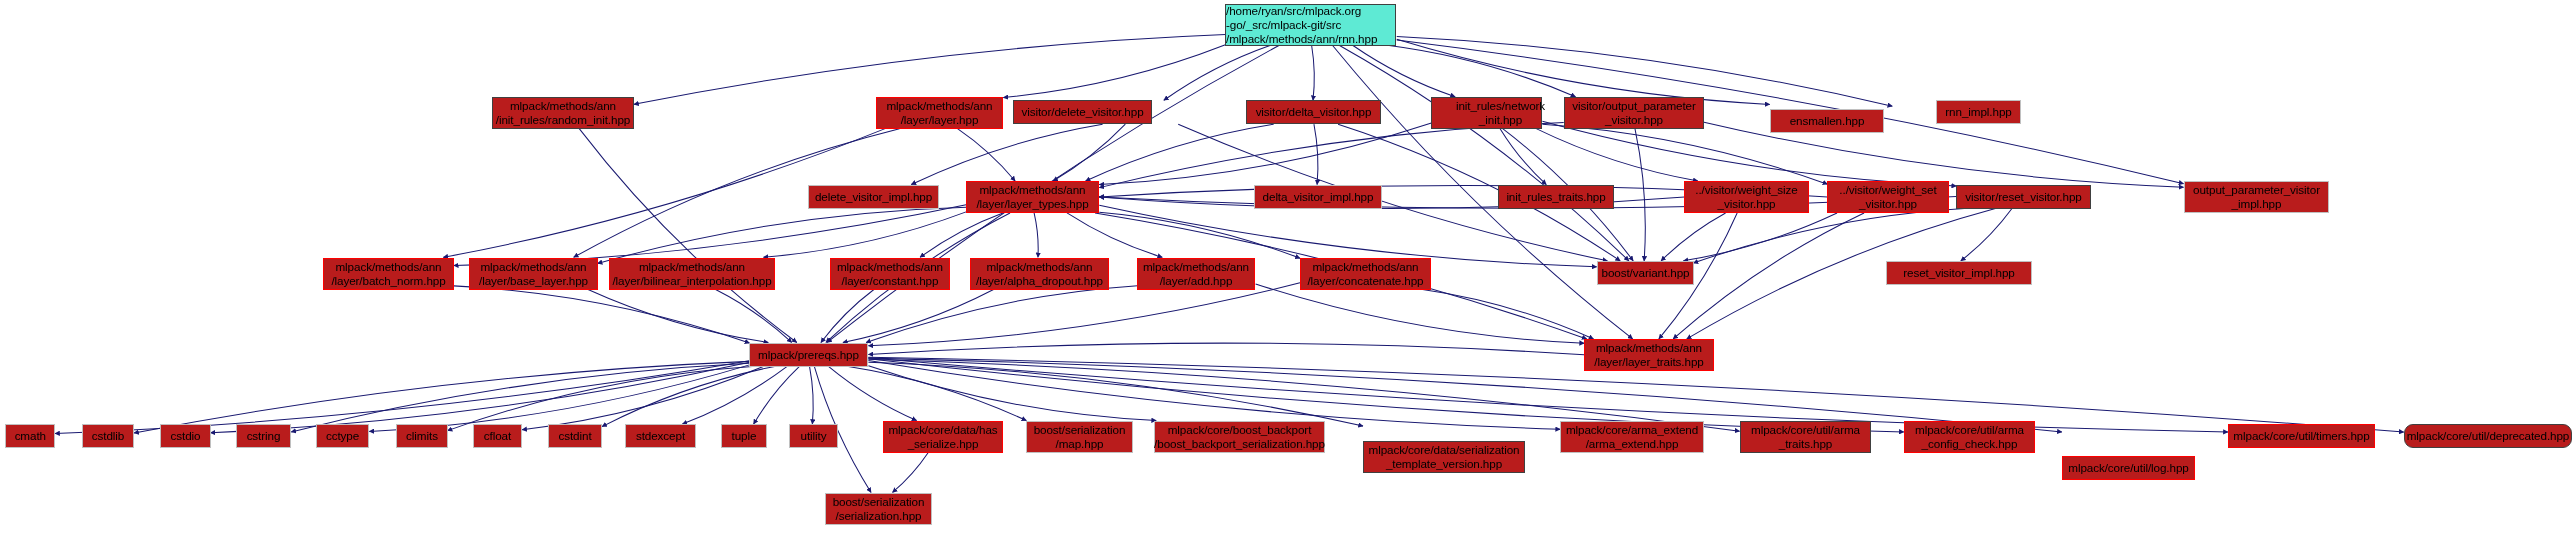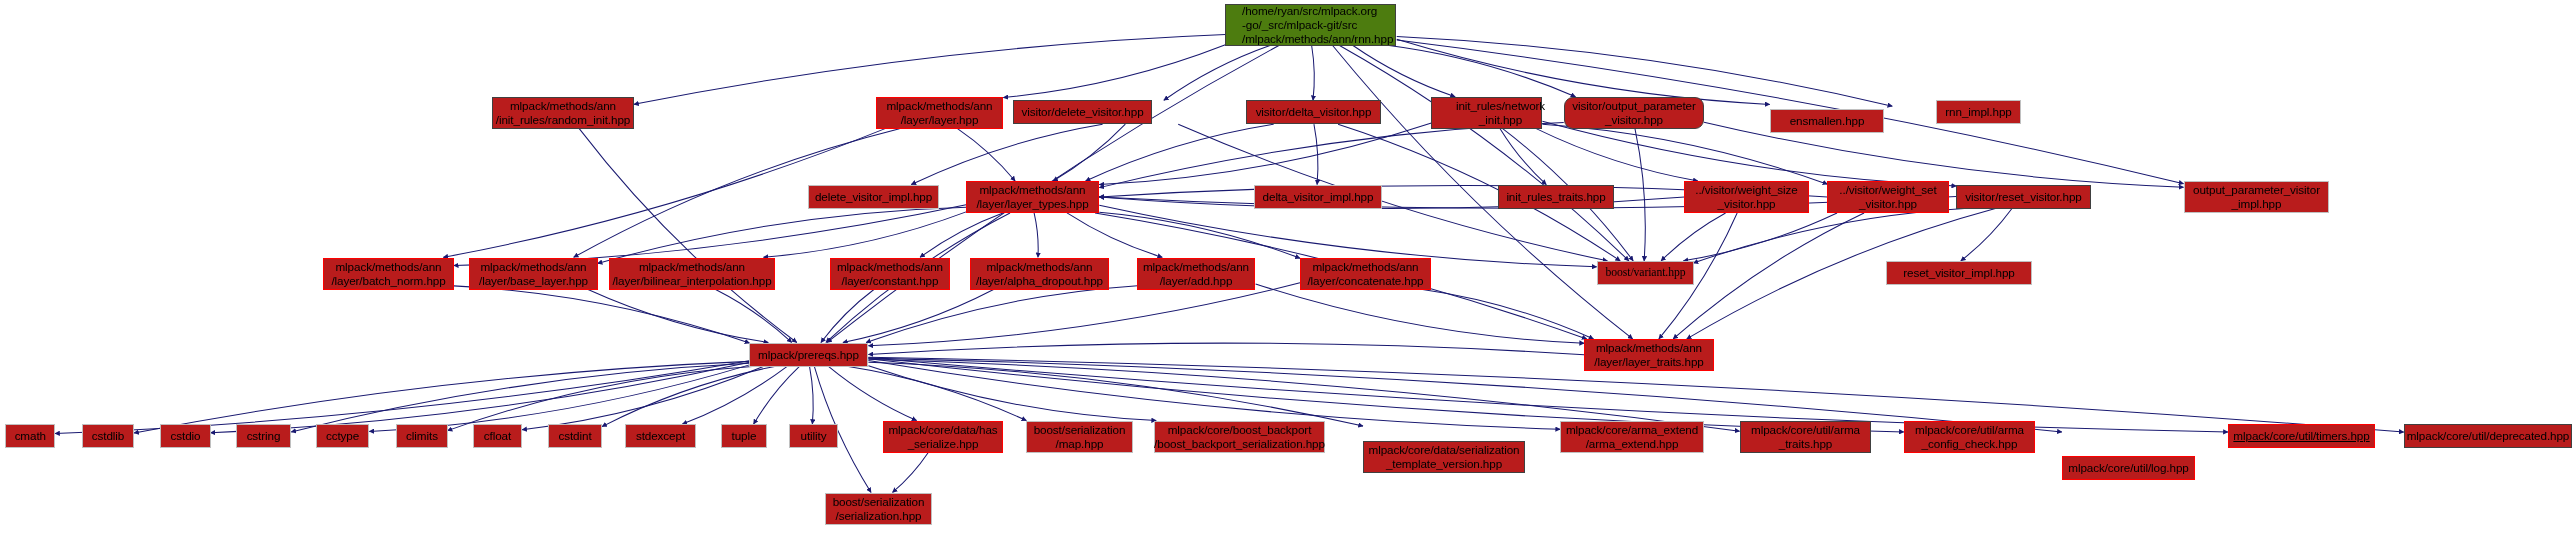--- a/index.html
+++ b/index.html
@@ -39,25 +39,25 @@
     z-index: 5;
     letter-spacing: -0.1px;
   }
   .node.solid {
     border: 1.4px solid #404040;
   }
   .node.red {
     border: 1.6px solid #ff0000;
   }
   .node.root {
-    background: #4d7c0f;
+    background: #5eead4;
     border: 1.4px solid #404040;
     text-align: left;
     justify-content: flex-start;
-    padding-left: 16px;
+    padding-left: 0;
   }
 </style>
 </head>
 <body>
 
 <div id="graph">
   <svg id="edges" viewBox="0 0 2901 603" preserveAspectRatio="none">
     <defs>
       <marker id="arrow" viewBox="0 0 10 10" refX="9" refY="5" markerWidth="5.2" markerHeight="5.2" orient="auto-start-reverse">
         <path d="M 0 0 L 10 5 L 0 10 z" fill="#191970"></path>
@@ -155,21 +155,21 @@
 -go/_src/mlpack-git/src
 /mlpack/methods/ann/rnn.hpp</div>
       <div class="node solid" style="left: 492px; top: 97px; width: 142px; height: 32px;">mlpack/methods/ann
 /init_rules/random_init.hpp</div>
       <div class="node red" style="left: 876px; top: 97px; width: 127px; height: 32px;">mlpack/methods/ann
 /layer/layer.hpp</div>
       <div class="node solid" style="left: 1013px; top: 100px; width: 139px; height: 24px; text-align: right;">visitor/delete_visitor.hpp</div>
       <div class="node solid" style="left: 1246px; top: 100px; width: 135px; height: 24px;">visitor/delta_visitor.hpp</div>
       <div class="node solid" style="left: 1431px; top: 97px; width: 111px; height: 32px; padding-left: 28px;">init_rules/network
 _init.hpp</div>
-      <div class="node solid" style="left: 1564px; top: 97px; width: 140px; height: 32px; border-radius: 9px;">visitor/output_parameter
+      <div class="node solid" style="left: 1564px; top: 97px; width: 140px; height: 32px;">visitor/output_parameter
 _visitor.hpp</div>
       <div class="node light" style="left: 1770px; top: 100px; width: 114px; height: 24px; margin-top: 9px;">ensmallen.hpp</div>
       <div class="node light" style="left: 1892px; top: 100px; width: 85px; height: 24px; margin-left: 44px;">rnn_impl.hpp</div>
       <div class="node light" style="left: 808px; top: 185px; width: 131px; height: 24px;">delete_visitor_impl.hpp</div>
       <div class="node red" style="left: 966px; top: 181px; width: 133px; height: 32px;">mlpack/methods/ann
 /layer/layer_types.hpp</div>
       <div class="node light" style="left: 1254px; top: 185px; width: 128px; height: 24px;">delta_visitor_impl.hpp</div>
       <div class="node solid" style="left: 1498px; top: 185px; width: 116px; height: 24px;">init_rules_traits.hpp</div>
       <div class="node red" style="left: 1684px; top: 181px; width: 125px; height: 32px;">../visitor/weight_size
 _visitor.hpp</div>
@@ -185,21 +185,21 @@
       <div class="node red" style="left: 609px; top: 258px; width: 166px; height: 32px;">mlpack/methods/ann
 /layer/bilinear_interpolation.hpp</div>
       <div class="node red" style="left: 830px; top: 258px; width: 120px; height: 32px;">mlpack/methods/ann
 /layer/constant.hpp</div>
       <div class="node red" style="left: 970px; top: 258px; width: 139px; height: 32px;">mlpack/methods/ann
 /layer/alpha_dropout.hpp</div>
       <div class="node red" style="left: 1137px; top: 258px; width: 118px; height: 32px;">mlpack/methods/ann
 /layer/add.hpp</div>
       <div class="node red" style="left: 1300px; top: 258px; width: 131px; height: 32px;">mlpack/methods/ann
 /layer/concatenate.hpp</div>
-      <div class="node light" style="left: 1597px; top: 261px; width: 97px; height: 24px; font-family: Liberation Serif, serif;">boost/variant.hpp</div>
+      <div class="node light" style="left: 1597px; top: 261px; width: 97px; height: 24px;">boost/variant.hpp</div>
       <div class="node light" style="left: 1886px; top: 261px; width: 146px; height: 24px;">reset_visitor_impl.hpp</div>
       <div class="node light" style="left: 749px; top: 343px; width: 119px; height: 24px;">mlpack/prereqs.hpp</div>
       <div class="node red" style="left: 1584px; top: 339px; width: 130px; height: 32px;">mlpack/methods/ann
 /layer/layer_traits.hpp</div>
       <div class="node light" style="left: 5.3px; top: 424px; width: 50px; height: 24px;">cmath</div>
       <div class="node light" style="left: 82px; top: 424px; width: 52px; height: 24px;">cstdlib</div>
       <div class="node light" style="left: 160px; top: 424px; width: 51px; height: 24px;">cstdio</div>
       <div class="node light" style="left: 236px; top: 424px; width: 55px; height: 24px;">cstring</div>
       <div class="node light" style="left: 316px; top: 424px; width: 53px; height: 24px;">cctype</div>
       <div class="node light" style="left: 396px; top: 424px; width: 52px; height: 24px;">climits</div>
@@ -216,19 +216,19 @@
 /boost_backport_serialization.hpp</div>
       <div class="node solid" style="left: 1363px; top: 421px; width: 162px; height: 32px; margin-top: 20px;">mlpack/core/data/serialization
 _template_version.hpp</div>
       <div class="node light" style="left: 1560px; top: 421px; width: 144px; height: 32px;">mlpack/core/arma_extend
 /arma_extend.hpp</div>
       <div class="node solid" style="left: 1740px; top: 421px; width: 131px; height: 32px;">mlpack/core/util/arma
 _traits.hpp</div>
       <div class="node red" style="left: 1904px; top: 421px; width: 131px; height: 32px;">mlpack/core/util/arma
 _config_check.hpp</div>
       <div class="node red" style="left: 2062px; top: 424px; width: 133px; height: 24px; margin-top: 32px;">mlpack/core/util/log.hpp</div>
-      <div class="node red" style="left: 2228px; top: 424px; width: 147px; height: 24px; text-decoration: underline;">mlpack/core/util/timers.hpp</div>
-      <div class="node solid" style="left: 2404px; top: 424px; width: 168px; height: 24px;">mlpack/core/util/deprecated.hpp</div>
+      <div class="node red" style="left: 2228px; top: 424px; width: 147px; height: 24px;">mlpack/core/util/timers.hpp</div>
+      <div class="node solid" style="left: 2404px; top: 424px; width: 168px; height: 24px; border-radius: 9px;">mlpack/core/util/deprecated.hpp</div>
       <div class="node light" style="left: 825px; top: 493px; width: 107px; height: 32px;">boost/serialization
 /serialization.hpp</div>
     </div>
 </div>
 
 
 </body></html>

